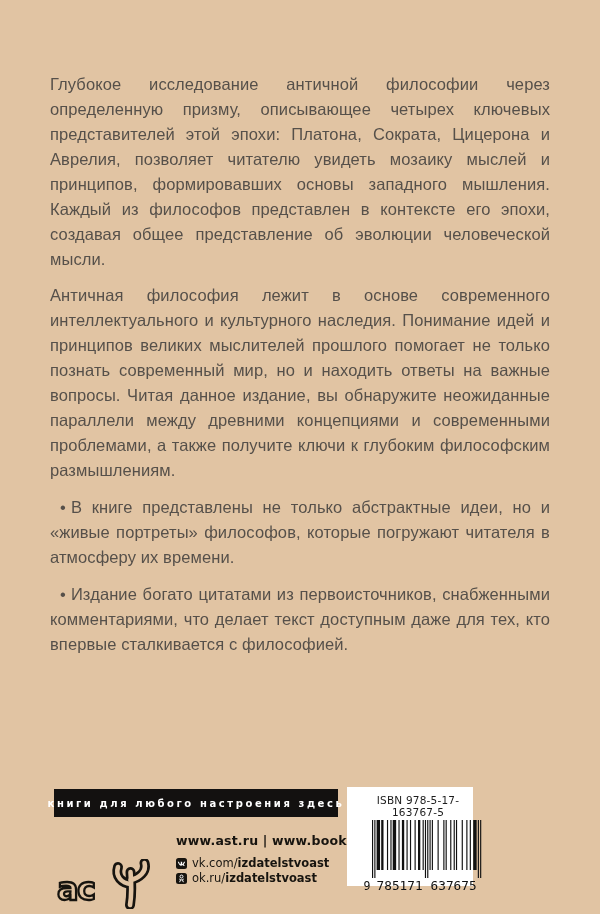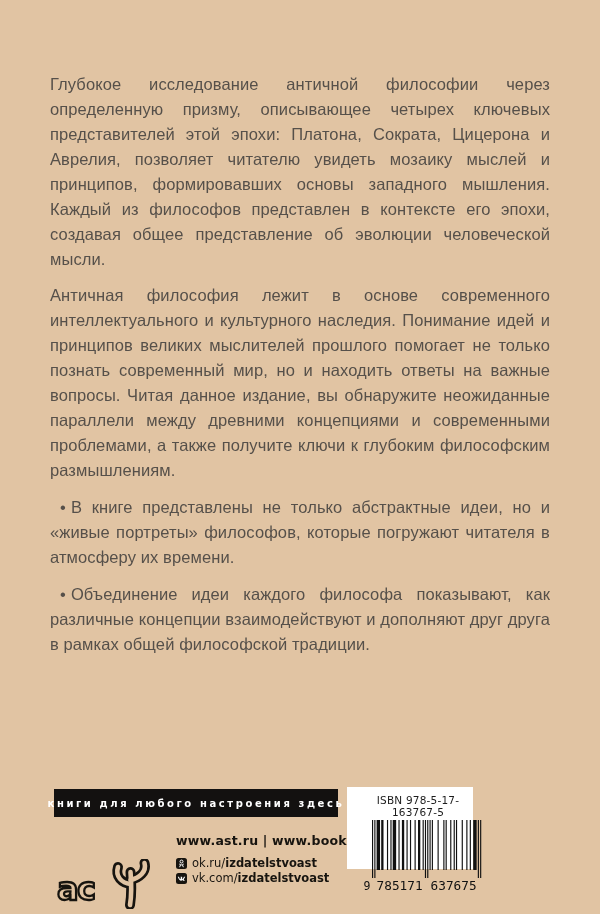--- a/index.html
+++ b/index.html
@@ -97,21 +97,21 @@
     flex: 0 0 auto;
   }
   .sicon svg { display: block; }
   .social-line b { font-weight: bold; }
 
   .barcode-box {
     position: absolute;
     left: 347px;
     top: 787px;
     width: 126px;
-    height: 82px;
+    height: 99px;
     background: #ffffff;
     text-align: center;
     padding-left: 16px;
   }
   .isbn {
     padding-top: 7px;
     font-family: "DejaVu Sans", sans-serif;
     font-size: 10.5px;
     color: #1c1c1c;
     letter-spacing: 0.2px;
@@ -124,22 +124,22 @@
 <body>
 
 <div class="page">
 
   <main class="annotation">
     <p>Глубокое исследование античной философии через определенную призму, описывающее четырех ключевых представителей этой эпохи: Платона, Сократа, Цицерона и Аврелия, позволяет читателю увидеть мозаику мыслей и принципов, формировавших основы западного мышления. Каждый из философов представлен в контексте его эпохи, создавая общее представление об эволюции человеческой мысли.</p>
     <p>Античная философия лежит в основе современного интеллектуального и культурного наследия. Понимание идей и принципов великих мыслителей прошлого помогает не только познать современный мир, но и находить ответы на важные вопросы. Читая данное издание, вы обнаружите неожиданные параллели между древними концепциями и современными проблемами, а также получите ключи к глубоким философским размышлениям.</p>
 
     <p class="bullet"><span class="bullet-marker">•</span><span>В книге представлены не только абстрактные идеи, но и «живые портреты» философов, которые погружают читателя в атмосферу их времени.</span></p>
 
-
-    <p class="bullet"><span class="bullet-marker">•</span><span>Объединение идеи каждого философа показывают, как различные концепции взаимодействуют и дополняют друг друга в рамках общей философской традиции.</span></p>
+    <p class="bullet"><span class="bullet-marker">•</span><span>Издание богато цитатами из первоисточников, снабженными комментариями, что делает текст доступным даже для тех, кто впервые сталкивается с философией.</span></p>
+
   </main>
 
   <footer>
 
     <div class="slogan-bar">
       <span>книги для любого настроения здесь</span>
     </div>
 
     <div class="publisher">
       <svg class="ast-logo" width="108" height="50" viewBox="0 0 108 50" aria-hidden="true">
@@ -158,34 +158,34 @@
       </svg>
       <div class="logo-caption">ИЗДАТЕЛЬСКАЯ ГРУППА АСТ</div>
     </div>
 
     <div class="links">
       <div class="sites">www.ast.ru | www.book24.ru</div>
 
       <div class="social-line">
         <span class="sicon">
           <svg width="9" height="9" viewBox="0 0 12 12">
+              <path fill="#ffffff" d="M1 3.5 L2.6 3.5 L3.7 6.4 C4 7.1 4.4 7.1 4.7 6.4 L5.1 5.4 C5.3 4.9 5.1 3.9 4.6 3.5 L6.9 3.5 L6.9 6.3 C6.9 7 7.4 7 7.8 6.4 L9.3 3.5 L11 3.5 L9.3 6.6 C9 7.2 9 7.4 9.3 7.8 L10.6 9 L8.7 9 C8.1 9 7.1 8.2 6.9 7.6 C6.8 8.5 6.3 9 5.5 9 C3.6 9 2 6.3 1 3.5 Z"></path>
+            </svg>
+        </span>
+        <span><span>vk.com/</span><b>izdatelstvoast</b></span>
+      </div>
+
+      <div class="social-line">
+        <span class="sicon">
+          <svg width="9" height="9" viewBox="0 0 12 12">
               <circle cx="6" cy="3.4" r="2" fill="none" stroke="#ffffff" stroke-width="1.3"></circle>
               <path d="M3.4 7 C5 8.2 7 8.2 8.6 7 M4.6 8.2 L3.7 10.4 M7.4 8.2 L8.3 10.4" fill="none" stroke="#ffffff" stroke-width="1.3" stroke-linecap="round"></path>
             </svg>
         </span>
         <span><span>ok.ru/</span><b>izdatelstvoast</b></span>
-      </div>
-
-      <div class="social-line">
-        <span class="sicon">
-          <svg width="9" height="9" viewBox="0 0 12 12">
-              <path fill="#ffffff" d="M1 3.5 L2.6 3.5 L3.7 6.4 C4 7.1 4.4 7.1 4.7 6.4 L5.1 5.4 C5.3 4.9 5.1 3.9 4.6 3.5 L6.9 3.5 L6.9 6.3 C6.9 7 7.4 7 7.8 6.4 L9.3 3.5 L11 3.5 L9.3 6.6 C9 7.2 9 7.4 9.3 7.8 L10.6 9 L8.7 9 C8.1 9 7.1 8.2 6.9 7.6 C6.8 8.5 6.3 9 5.5 9 C3.6 9 2 6.3 1 3.5 Z"></path>
-            </svg>
-        </span>
-        <span><span>vk.com/</span><b>izdatelstvoast</b></span>
       </div>
     </div>
 
     <div class="barcode-box">
       <div class="isbn">ISBN 978-5-17-163767-5</div>
       <svg id="ean-bars" width="122" height="73" viewBox="0 0 122 73">
           <rect x="9.00" y="0" width="1.15" height="58"></rect>
           <rect x="11.30" y="0" width="1.15" height="58"></rect>
           <rect x="13.60" y="0" width="3.45" height="50"></rect>
           <rect x="18.20" y="0" width="2.30" height="50"></rect>

